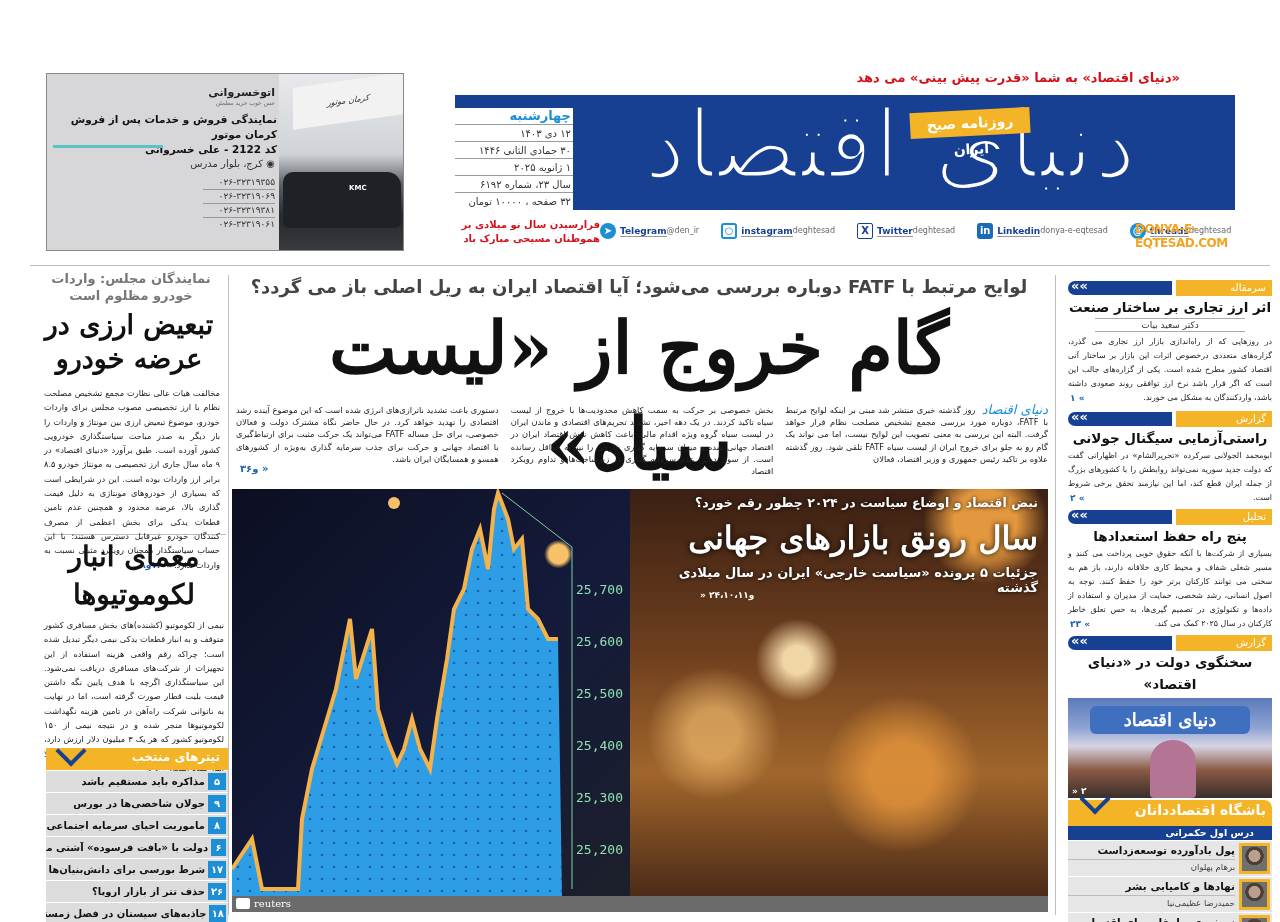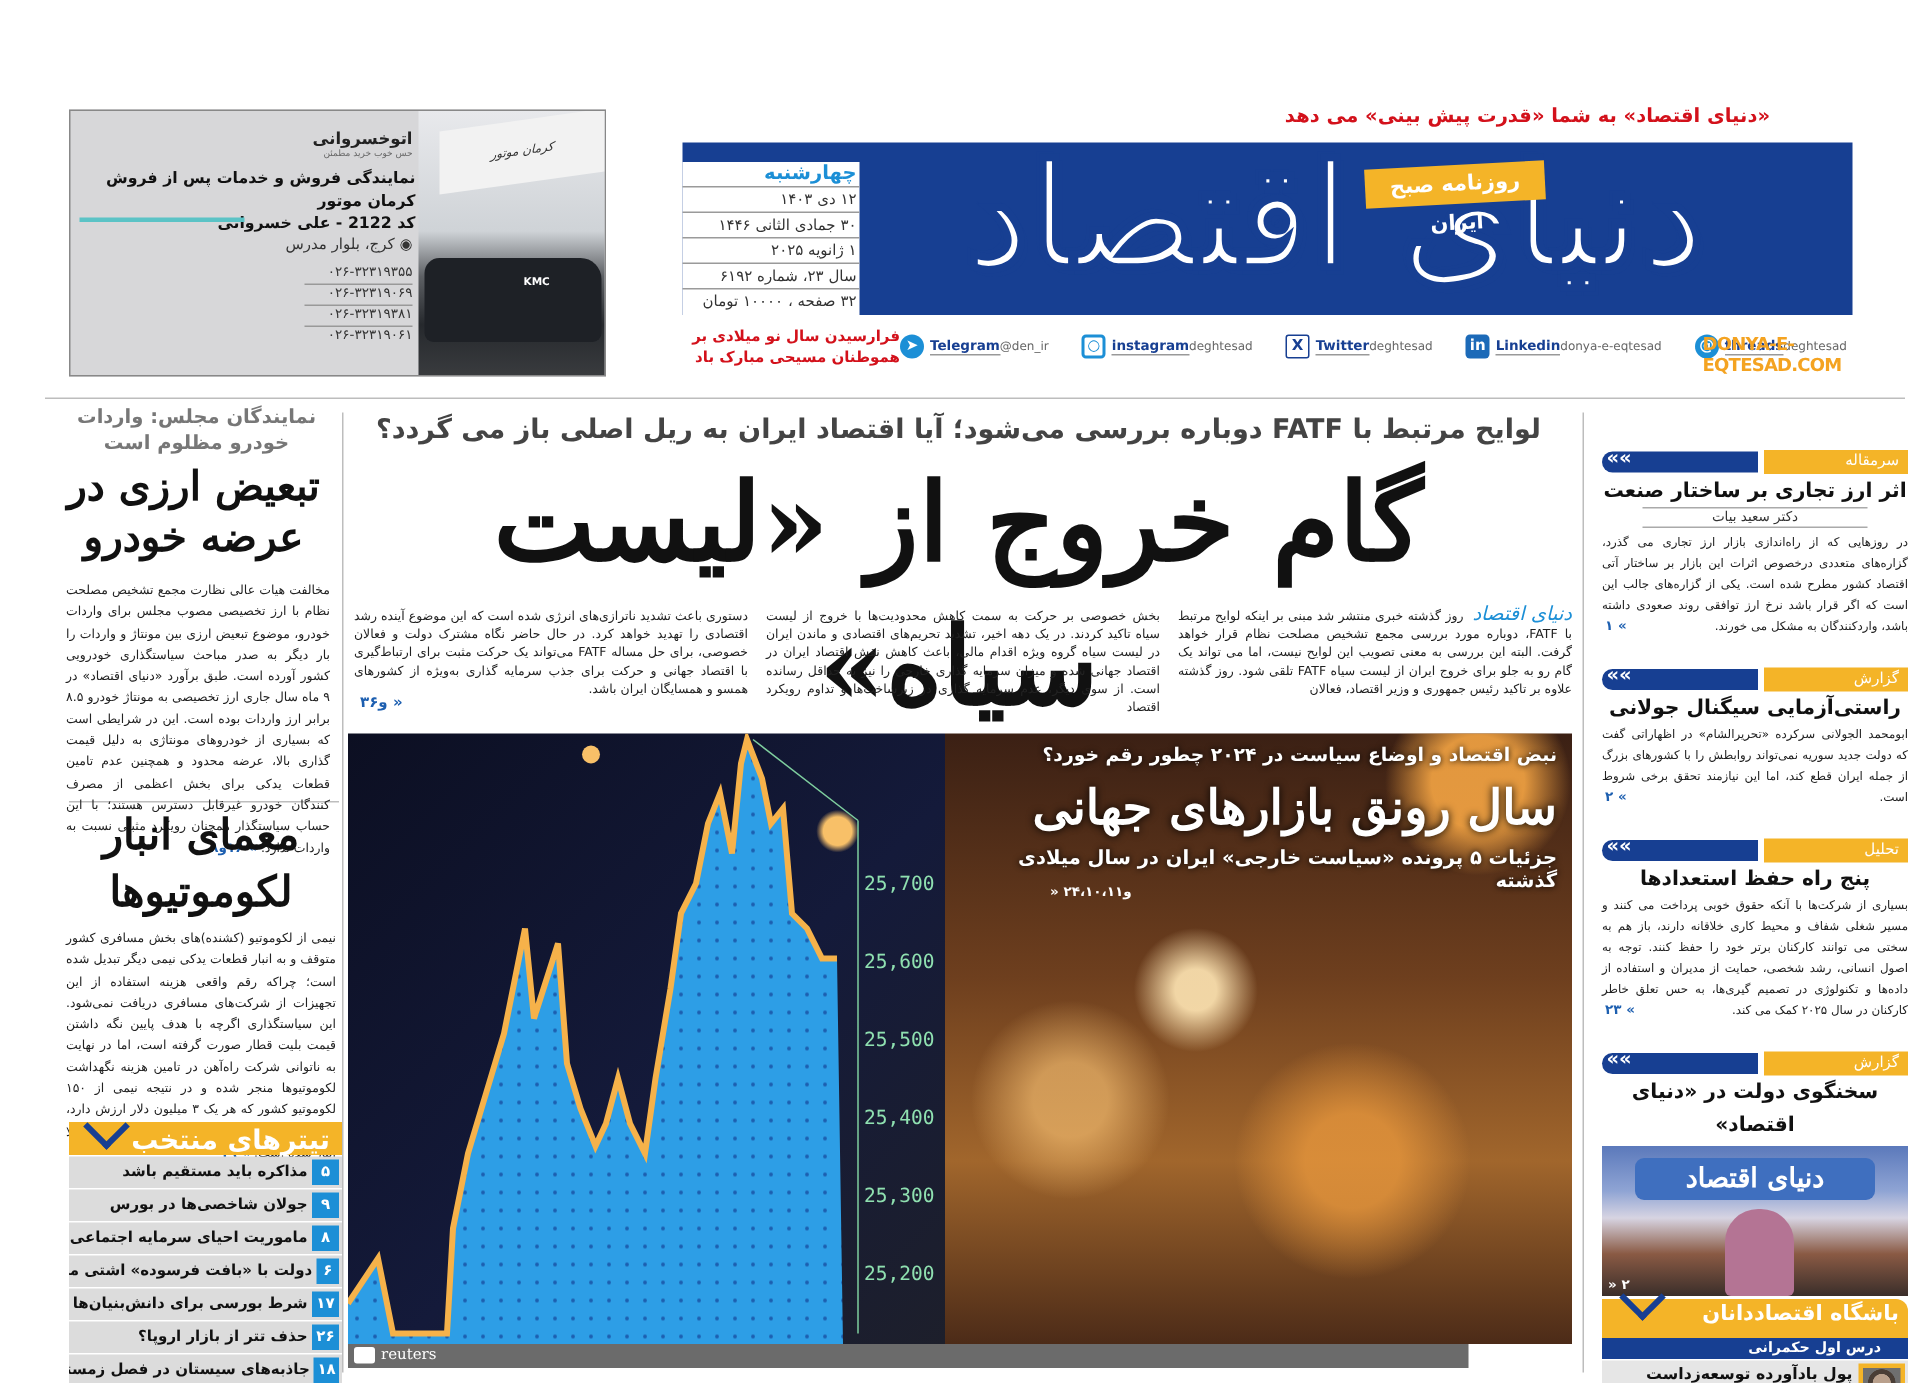--- a/index.html
+++ b/index.html
@@ -48,21 +48,21 @@
   .vrule { position: absolute; width: 1px; background: #bdbdbd; }
   .hrule { position: absolute; height: 1px; background: #bdbdbd; }
 
   
   .leftcol { position: absolute; left: 30px; top: 270px; width: 192px; }
   .kicker-gray { font-size: 13px; font-weight: bold; color: #777; text-align: center; direction: rtl; line-height: 17px; }
   .big-black { font-family: "DejaVu Serif", serif; font-weight: bold; color: #111; text-align: center; direction: rtl; }
   .body-txt { font-size: 8.3px; line-height: 14.3px; text-align: justify; direction: rtl; color: #222; }
   .ref { color: #1d5fb0; font-weight: bold; font-size: 9px; }
   .tops-head { position: absolute; left: 46px; top: 748px; width: 182px; height: 22px; background: #f4b428; }
-  .tops-head .label { position: absolute; right: 8px; top: 2px; font-size: 18px; font-weight: bold; color: #fff; direction: rtl; }
+  .tops-head .label { position: absolute; right: 8px; top: 2px; font-size: 12px; font-weight: bold; color: #fff; direction: rtl; }
   .chev { position: absolute; width: 22px; height: 22px; border-right: 4px solid #173f92; border-bottom: 4px solid #173f92; transform: rotate(45deg); }
   .tops-list { position: absolute; left: 46px; top: 770px; width: 182px; }
   .tops-item { height: 21px; margin-top: 1px; background: #dcdcdc; display: flex; flex-direction: row-reverse; align-items: center; }
   .tops-item .num { width: 18px; height: 17px; background: #1c8fd6; color: #fff; font-size: 10px; font-weight: bold; text-align: center; line-height: 17px; margin-left: 3px; margin-right: 2px; }
   .tops-item .txt { font-size: 10px; font-weight: bold; color: #111; direction: rtl; white-space: nowrap; overflow: hidden; }
 
   
   .overline { position: absolute; left: 230px; top: 276px; width: 818px; font-size: 18px; font-weight: bold; color: #444; text-align: center; direction: rtl; }
   .headline { position: absolute; left: 230px; top: 300px; width: 818px; font-family: "DejaVu Serif", serif; font-size: 72px; font-weight: bold; color: #111; text-align: center; direction: rtl; line-height: 96px; letter-spacing: -1px; }
   .lead-cols { position: absolute; left: 236px; top: 404px; width: 812px; height: 74px; display: flex; flex-direction: row-reverse; gap: 12px; }
@@ -71,31 +71,31 @@
 
   .photo-left { position: absolute; left: 232px; top: 489px; width: 398px; height: 407px; overflow: hidden;
     background: radial-gradient(circle at 82% 16%, #f8c068 0 2%, transparent 3%), linear-gradient(135deg, #0c0f22 0%, #141a3a 55%, #1d1f2b 100%); }
   .photo-right { position: absolute; left: 630px; top: 489px; width: 418px; height: 407px; overflow: hidden;
     background:
       radial-gradient(circle at 85% 8%, rgba(255,172,70,0.85) 0 6%, transparent 12%),
       radial-gradient(circle at 40% 42%, rgba(255,230,180,0.9) 0 4%, transparent 12%),
       radial-gradient(circle at 65% 70%, rgba(230,150,60,0.8) 0 8%, transparent 20%),
       radial-gradient(circle at 20% 60%, rgba(255,200,120,0.6) 0 6%, transparent 16%),
       linear-gradient(180deg, #3b2014 0%, #6e3f1e 40%, #a1662c 70%, #4c2b18 100%); }
-  .photo-caption-bar { position: absolute; left: 232px; top: 896px; width: 747px; height: 16px; background: #6b6b6b; }
+  .photo-caption-bar { position: absolute; left: 232px; top: 896px; width: 816px; height: 16px; background: #6b6b6b; }
   .photo-caption-bar .cam { position: absolute; left: 4px; top: 2px; width: 14px; height: 11px; background: #fff; border-radius: 2px; }
   .photo-caption-bar .credit { position: absolute; left: 22px; top: 0; font-size: 10px; color: #fff; font-family: "DejaVu Serif", serif; line-height: 16px; }
   .feat-over { position: absolute; left: 650px; top: 495px; width: 388px; font-size: 12.5px; font-weight: bold; color: #fff; text-align: right; direction: rtl; text-shadow: 0 0 4px #000; }
   .feat-head { position: absolute; left: 650px; top: 513px; width: 388px; font-family: "DejaVu Serif", serif; font-size: 32px; font-weight: bold; color: #fff; text-align: right; direction: rtl; line-height: 50px; text-shadow: 0 0 6px #000; }
   .feat-sub { position: absolute; left: 650px; top: 565px; width: 388px; font-size: 13px; font-weight: bold; color: #fff; text-align: right; direction: rtl; text-shadow: 0 0 4px #000; }
   .feat-ref { position: absolute; left: 700px; top: 590px; font-size: 9px; font-weight: bold; color: #fff; }
 
   
   .rightcol { position: absolute; left: 1068px; top: 280px; width: 204px; }
-  .sec-bar { position: relative; height: 16px; display: flex; flex-direction: row; margin-top: 20px; }
+  .sec-bar { position: relative; height: 16px; display: flex; flex-direction: row; }
   .sec-bar .bluepart { width: 104px; height: 14px; background: #173f92; border-radius: 7px 0 0 7px; position: relative; margin-top: 1px; }
   .sec-bar .bluepart::before { content: "\00AB\00AB"; position: absolute; left: 3px; top: -3px; font-size: 13px; color: #ffffff; font-weight: bold; }
   .sec-bar .gap { width: 4px; }
   .sec-bar .yellowpart { flex: 1; height: 16px; background: #f4b428; color: #fff; font-size: 10px; text-align: right; padding-right: 6px; direction: rtl; line-height: 16px; }
   .r-title { font-size: 13.5px; font-weight: bold; color: #111; text-align: center; direction: rtl; line-height: 22px; }
   .r-author { font-size: 9px; color: #333; text-align: center; direction: rtl; border-top: 1px solid #aaa; border-bottom: 1px solid #aaa; width: 150px; margin: 0 auto 3px; line-height: 12px; }
   .r-body { font-size: 7.9px; line-height: 14px; text-align: justify; direction: rtl; color: #222; position: relative; }
   .r-body .ref { position: absolute; left: 2px; bottom: 0; }
   .spokes-photo { height: 100px; margin-top: 3px; position: relative; background: linear-gradient(180deg, #5b79bb 0%, #8fa4d4 30%, #d7d4e2 48%, #8a5a44 72%, #3a2e2a 100%); overflow: hidden; }
   .spokes-photo .banner { position: absolute; left: 22px; top: 8px; width: 160px; height: 28px; background: #3f6fbf; color: #fff; font-family: "DejaVu Serif", serif; font-size: 18px; font-weight: bold; line-height: 28px; text-align: center; direction: rtl; border-radius: 6px; }

